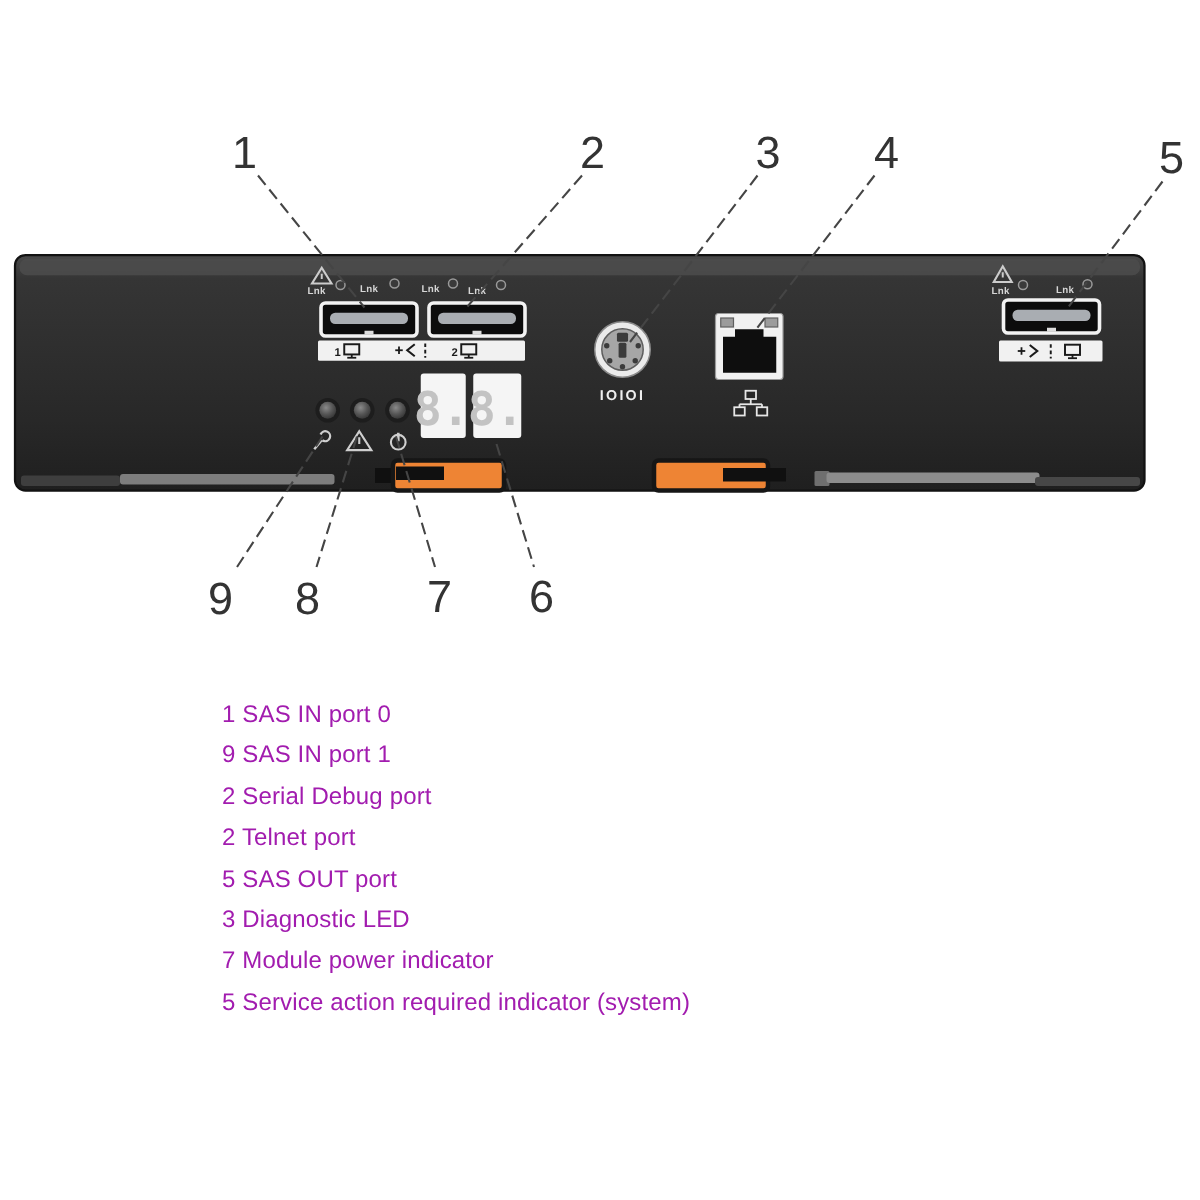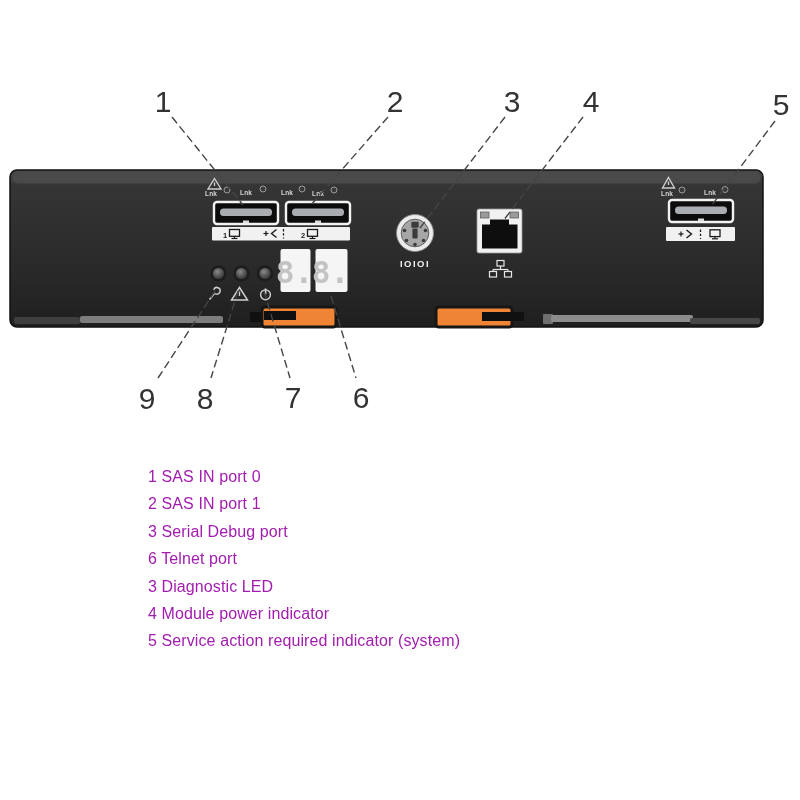--- a/index.html
+++ b/index.html
@@ -217,21 +217,22 @@
     <text class="callout-num" x="781" y="115">5</text>
     <text class="callout-num" x="147" y="409">9</text>
     <text class="callout-num" x="205" y="409">8</text>
     <text class="callout-num" x="293" y="408">7</text>
     <text class="callout-num" x="361" y="408">6</text>
   </g>
 </svg>
 
   <div id="legend">
     <div>1 SAS IN port 0</div>
-    <div>2 SAS IN port 1</div>
-    <div>3 Serial Debug port</div>
-    <div>6 Telnet port</div>
+    <div>9 SAS IN port 1</div>
+    <div>2 Serial Debug port</div>
+    <div>2 Telnet port</div>
+    <div>5 SAS OUT port</div>
     <div>3 Diagnostic LED</div>
-    <div>4 Module power indicator</div>
+    <div>7 Module power indicator</div>
     <div>5 Service action required indicator (system)</div>
   </div>
 
 </div>
 
 </body></html>

